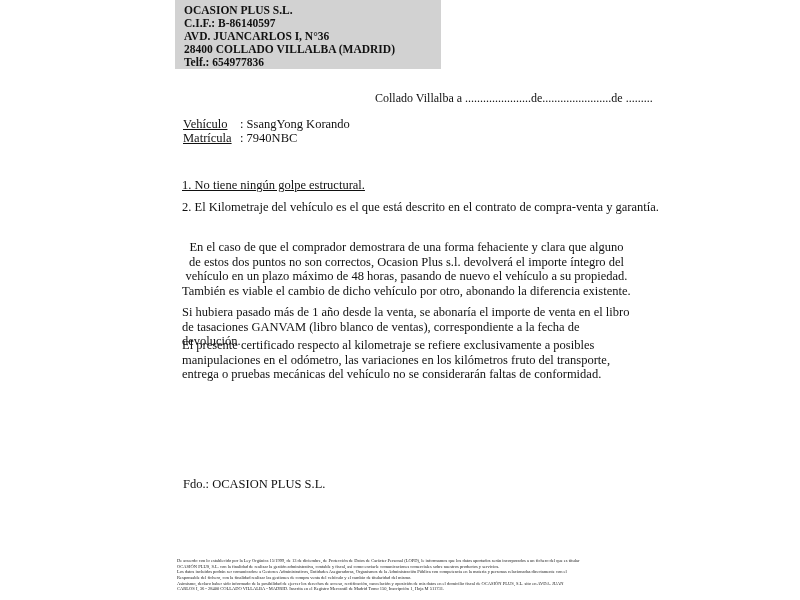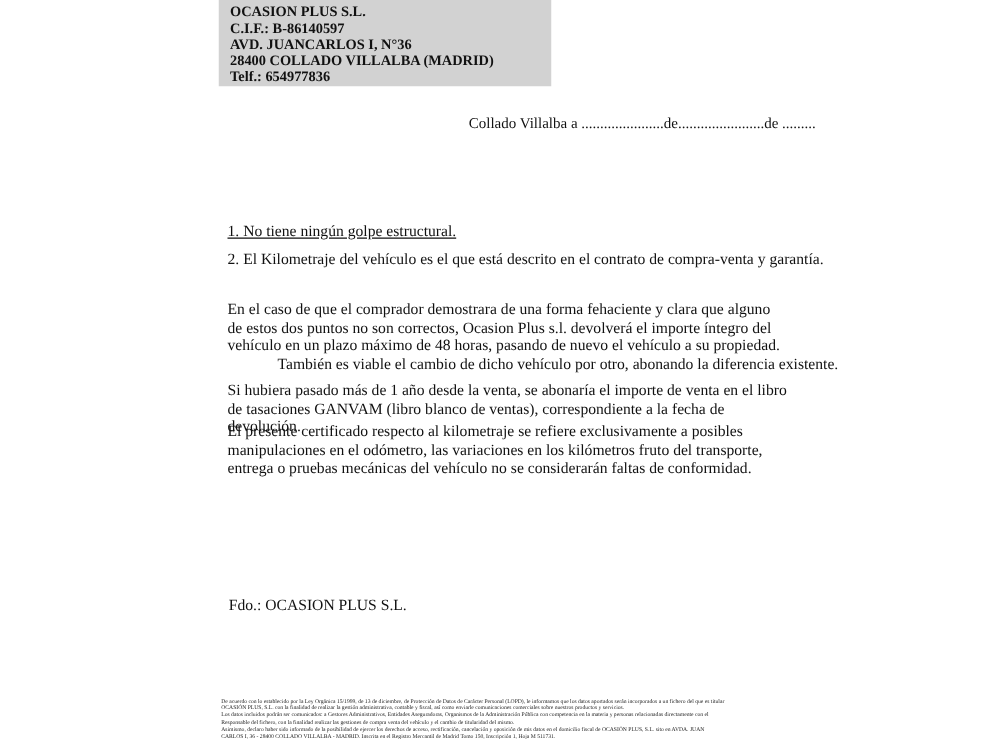--- a/index.html
+++ b/index.html
@@ -84,27 +84,29 @@
     <div class="hline">OCASION PLUS S.L.</div>
     <div class="hline">C.I.F.: B-86140597</div>
     <div class="hline">AVD. JUANCARLOS I, N°36</div>
     <div class="hline">28400 COLLADO VILLALBA (MADRID)</div>
     <div class="hline">Telf.: 654977836</div>
   </div>
 
   <div class="date-line">Collado Villalba a ......................de.......................de .........</div>
 
   <div class="cert-block">
+    <div class="cert-row"><span class="cert-label"><span>Vehículo</span></span><span>: SsangYong Korando</span></div>
+    <div class="cert-row"><span class="cert-label"><span>Matrícula</span></span><span>: 7940NBC</span></div>
   </div>
 
   <div class="item-line" style="top:178px;text-decoration:underline;">1. No tiene ningún golpe estructural.</div>
   <div class="item-line" style="top:200px;">2. El Kilometraje del vehículo es el que está descrito en el contrato de compra-venta y garantía.</div>
 
-  <div class="para" style="top:240px;">En el caso de que el comprador demostrara de una forma fehaciente y clara que alguno de estos dos puntos no son correctos, Ocasion Plus s.l. devolverá el importe íntegro del vehículo en un plazo máximo de 48 horas, pasando de nuevo el vehículo a su propiedad.</div>
-  <div class="para" style="top:284px;margin-left:40px;">También es viable el cambio de dicho vehículo por otro, abonando la diferencia existente.</div>
+  <div class="para" style="top:240px;text-align:center;">En el caso de que el comprador demostrara de una forma fehaciente y clara que alguno de estos dos puntos no son correctos, Ocasion Plus s.l. devolverá el importe íntegro del vehículo en un plazo máximo de 48 horas, pasando de nuevo el vehículo a su propiedad.</div>
+  <div class="para" style="top:284px;">También es viable el cambio de dicho vehículo por otro, abonando la diferencia existente.</div>
   <div class="para" style="top:305px;">Si hubiera pasado más de 1 año desde la venta, se abonaría el importe de venta en el libro de tasaciones GANVAM (libro blanco de ventas), correspondiente a la fecha de devolución.</div>
   <div class="para" style="top:338px;">El presente certificado respecto al kilometraje se refiere exclusivamente a posibles manipulaciones en el odómetro, las variaciones en los kilómetros fruto del transporte, entrega o pruebas mecánicas del vehículo no se considerarán faltas de conformidad.</div>
 
   <div class="signature">Fdo.: OCASION PLUS S.L.</div>
 
   <div class="legal-footer">
     <div class="fline">De acuerdo con lo establecido por la Ley Orgánica 15/1999, de 13 de diciembre, de Protección de Datos de Carácter Personal (LOPD), le informamos que los datos aportados serán incorporados a un fichero del que es titular</div>
     <div class="fline">OCASIÓN PLUS, S.L. con la finalidad de realizar la gestión administrativa, contable y fiscal, así como enviarle comunicaciones comerciales sobre nuestros productos y servicios.</div>
     <div class="fline">Los datos incluidos podrán ser comunicados: a Gestores Administrativos, Entidades Aseguradoras, Organismos de la Administración Pública con competencia en la materia y personas relacionadas directamente con el</div>
     <div class="fline">Responsable del fichero, con la finalidad realizar las gestiones de compra venta del vehículo y el cambio de titularidad del mismo.</div>

